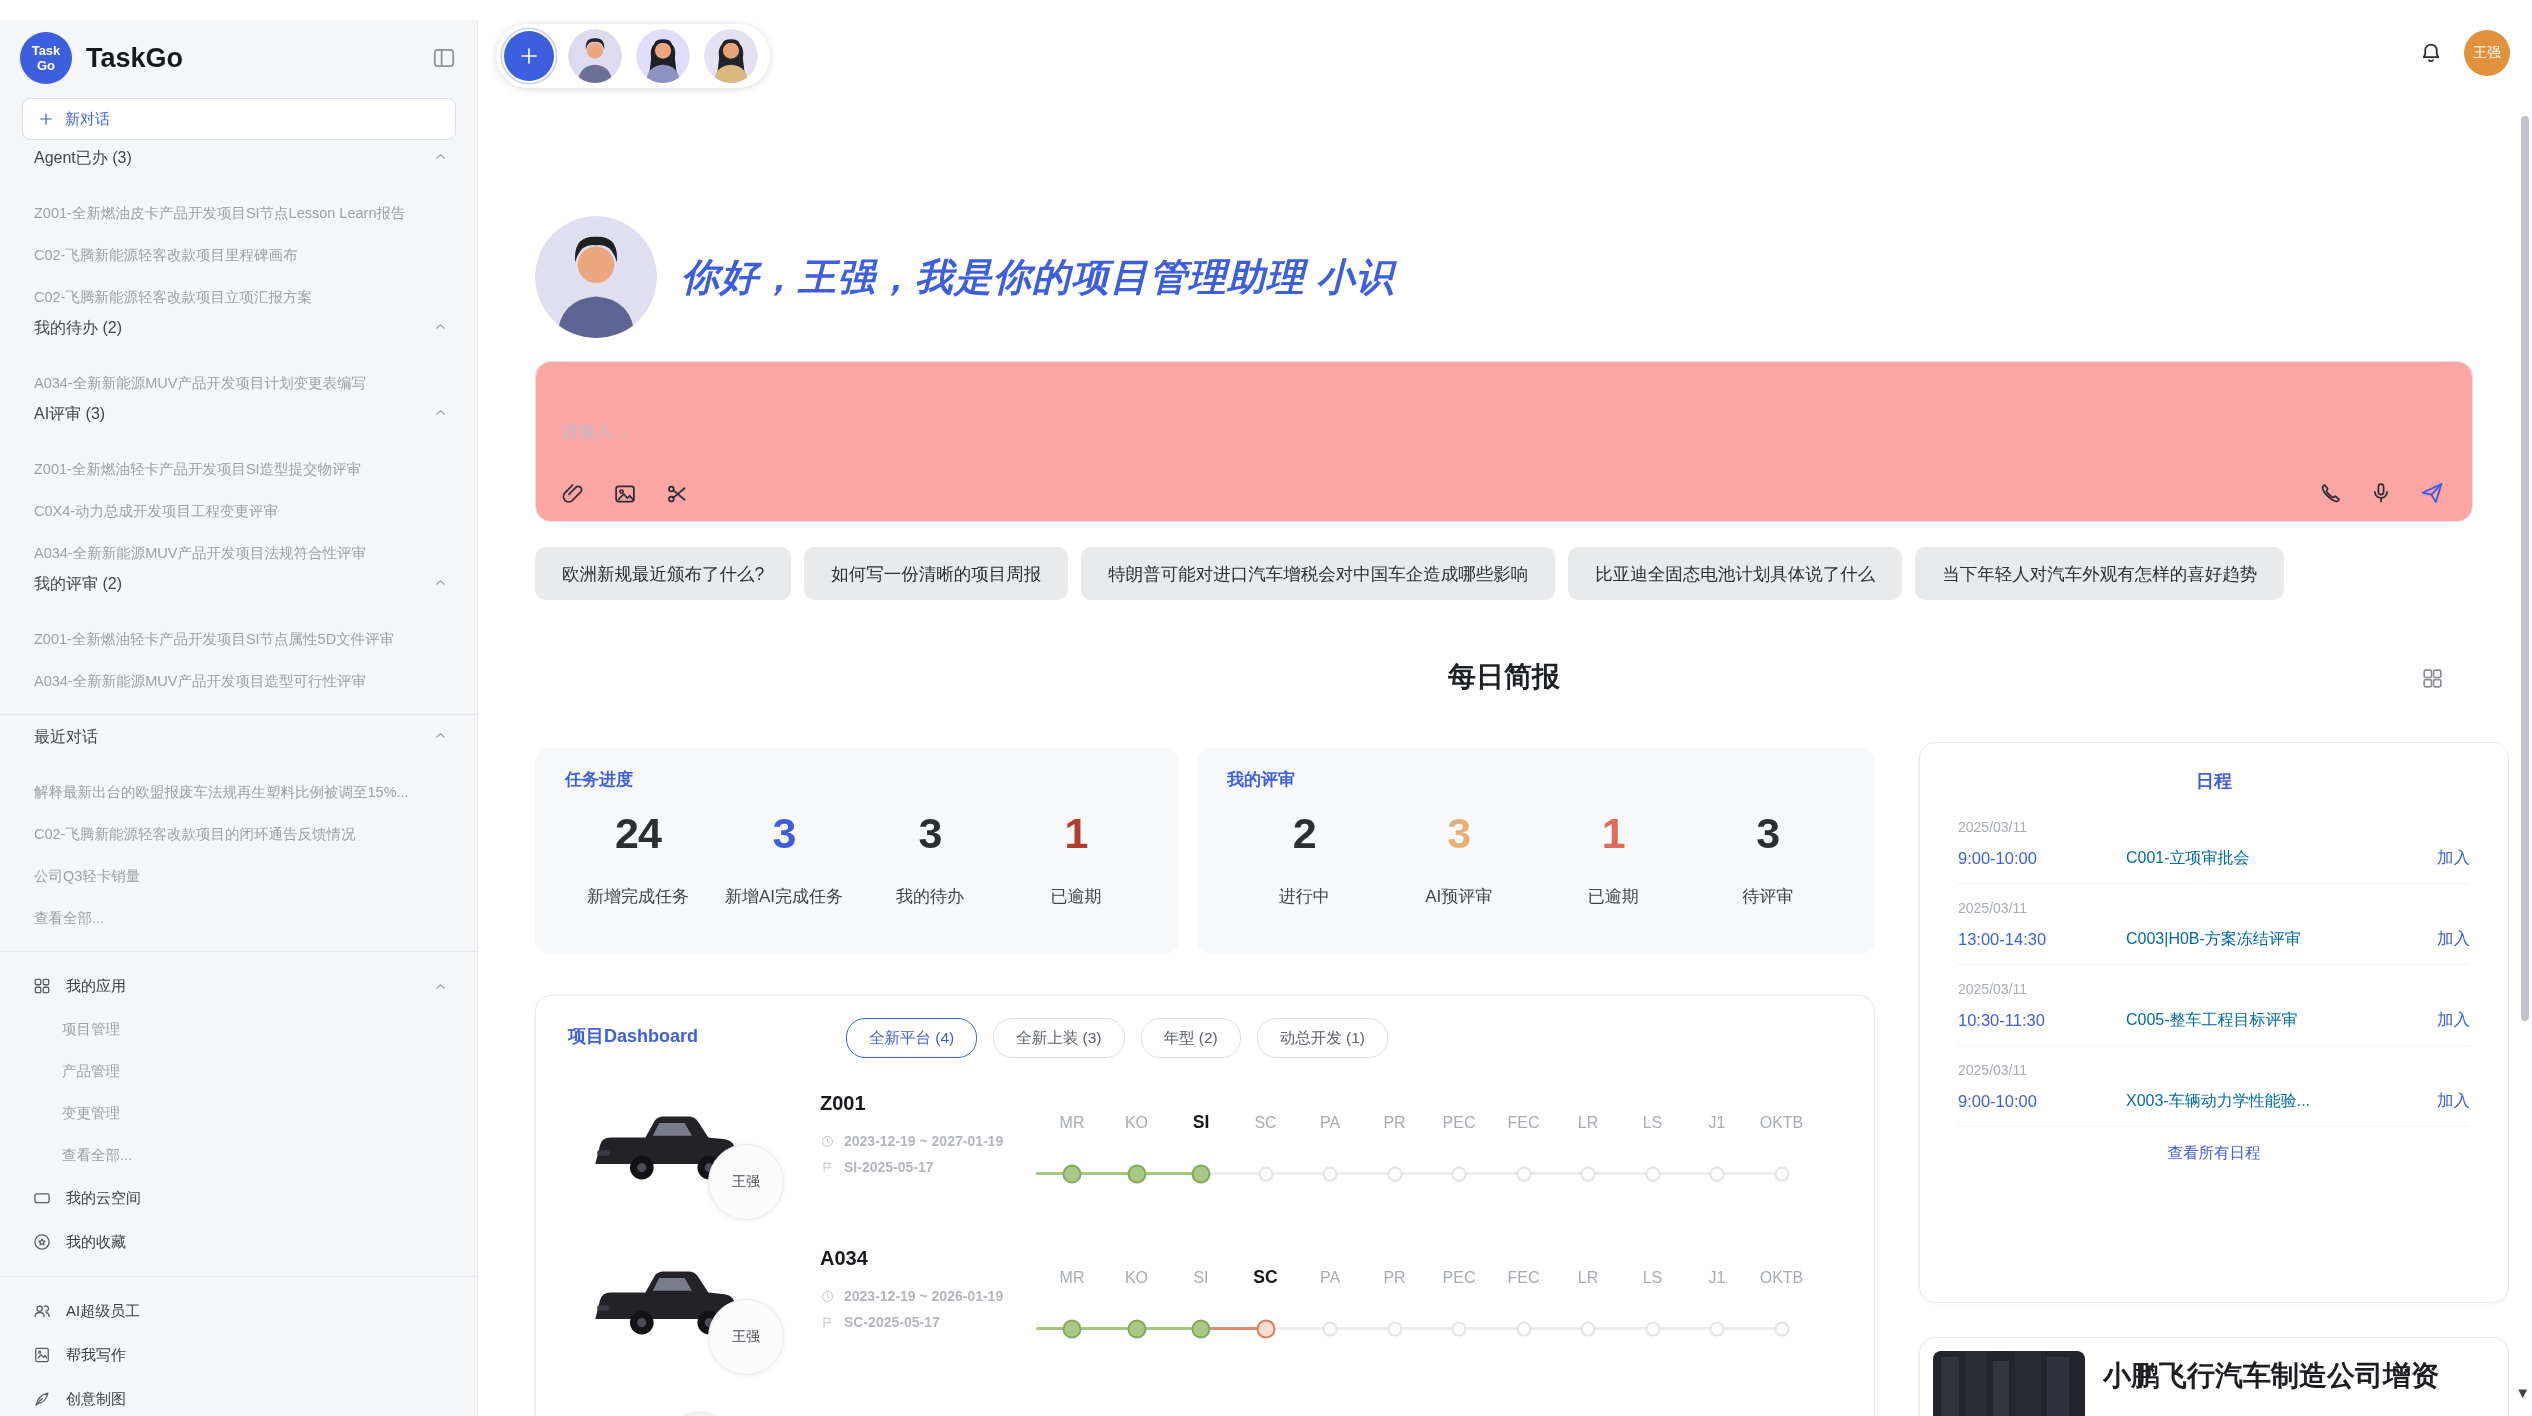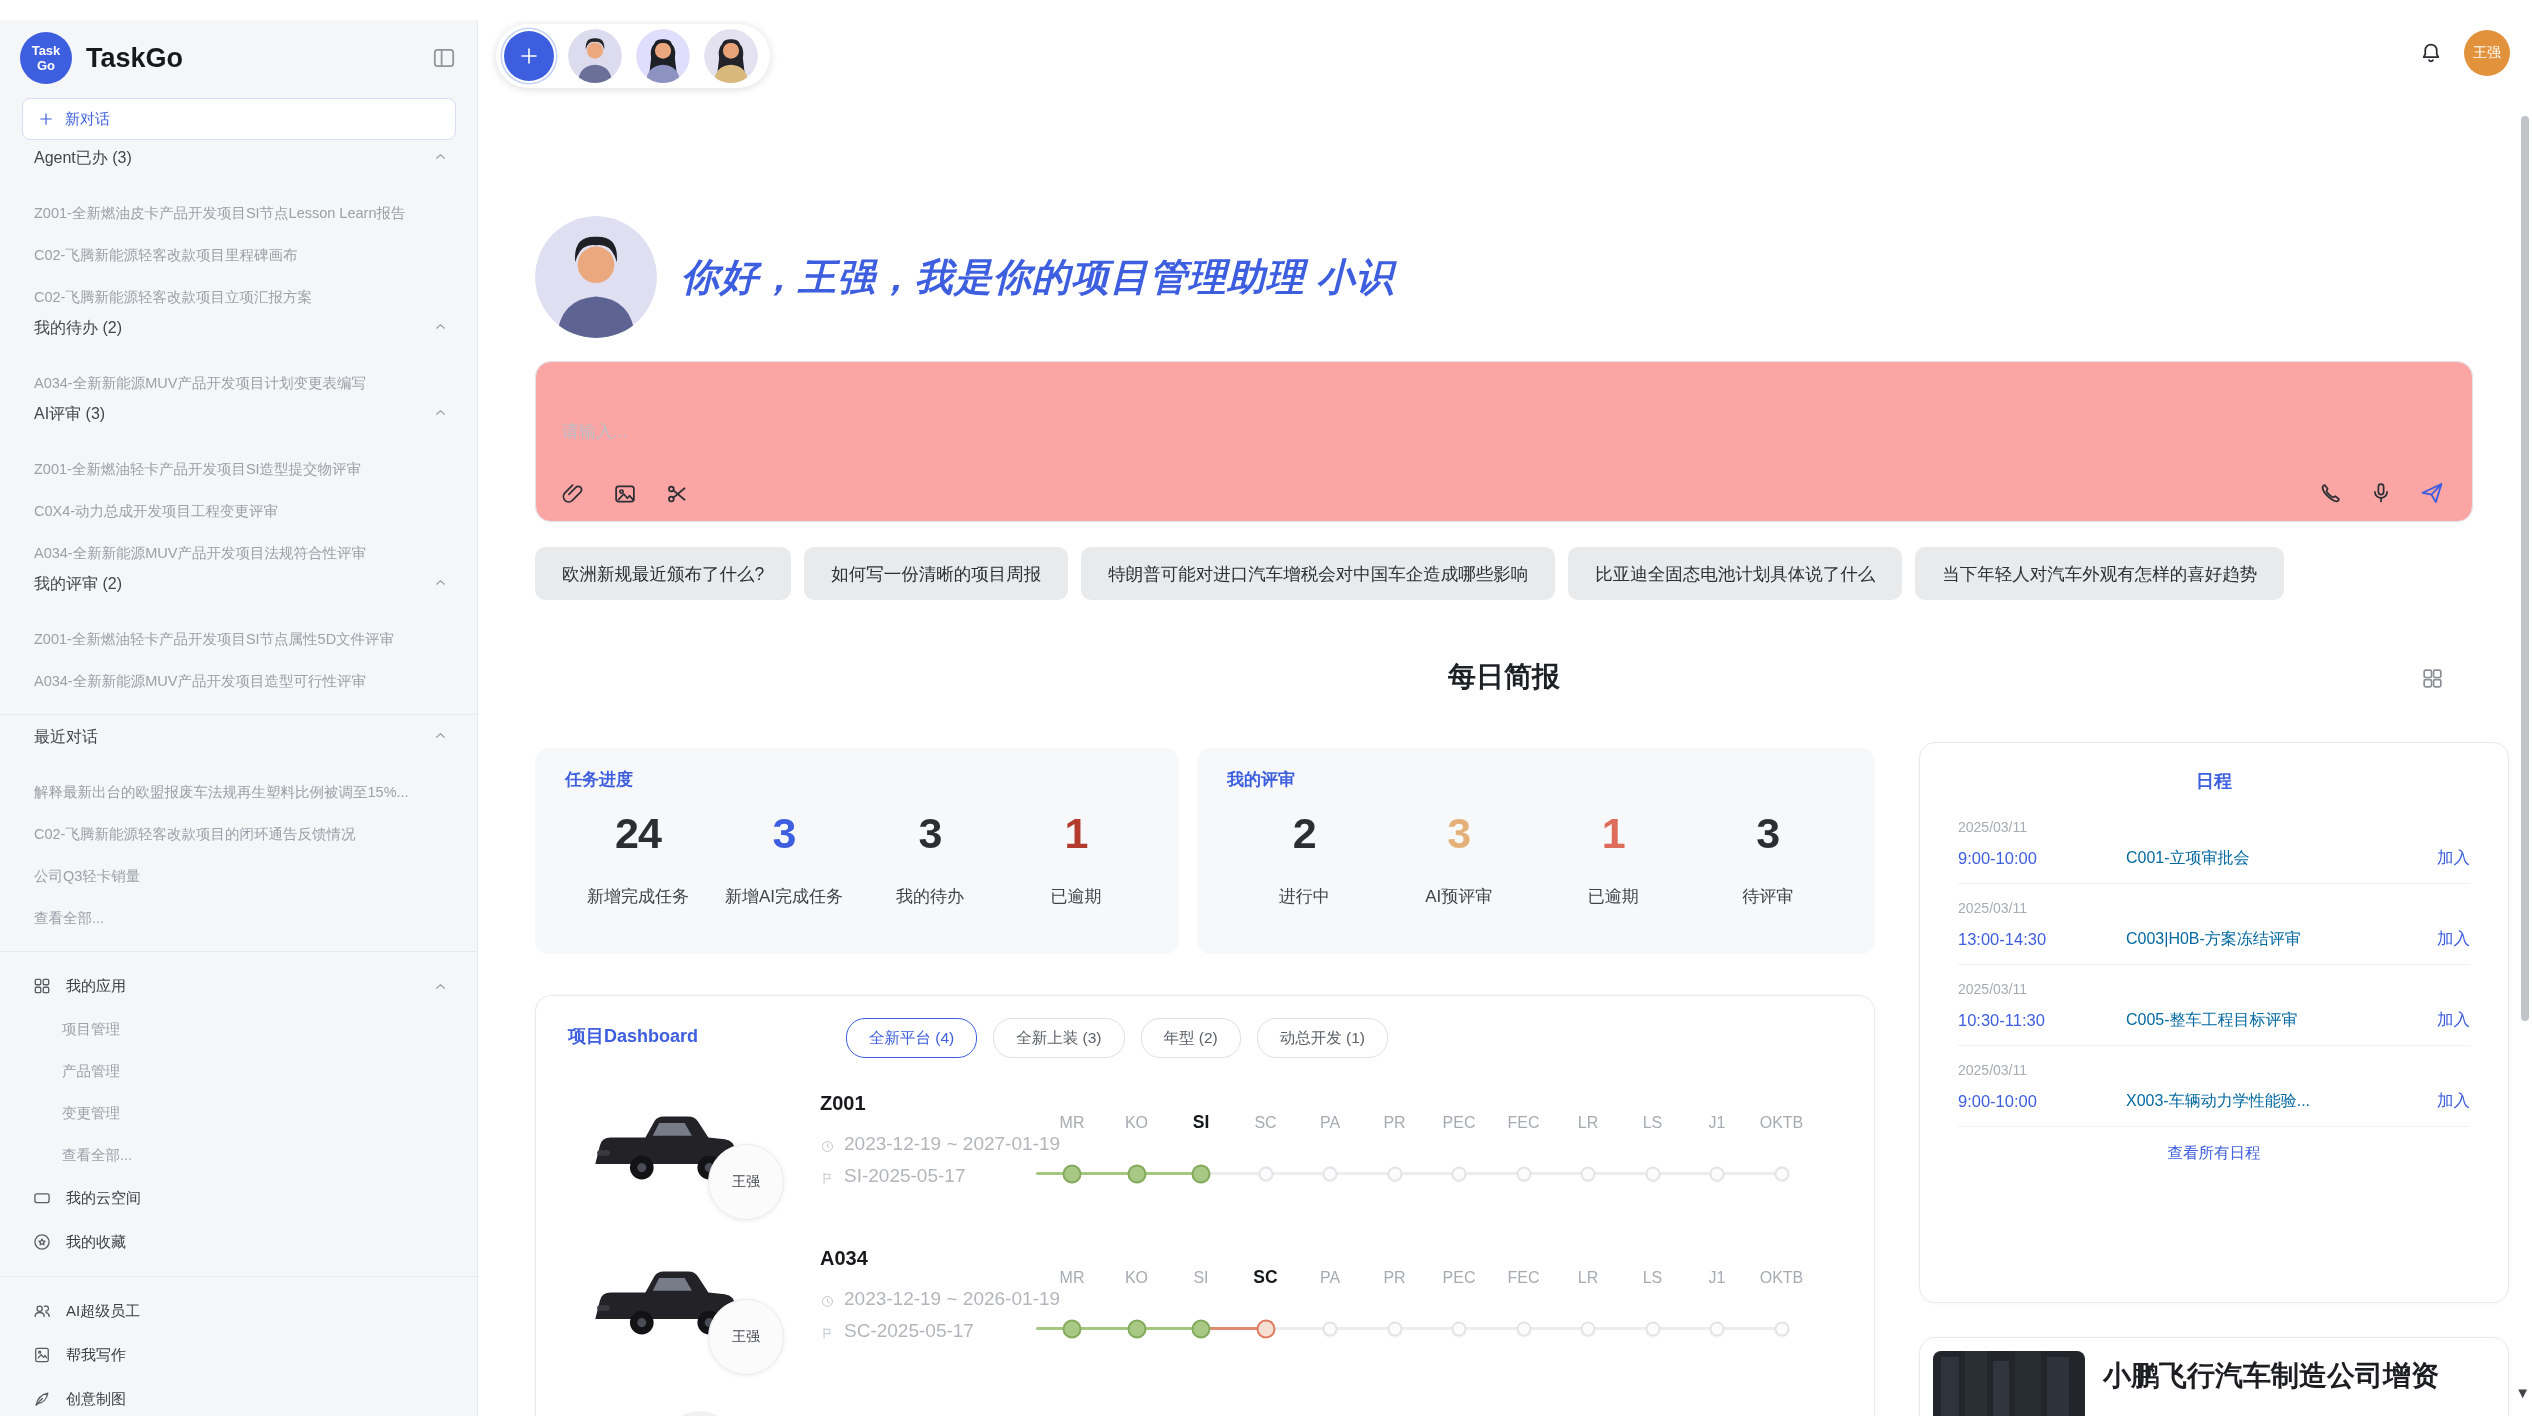--- a/index.html
+++ b/index.html
@@ -74,21 +74,21 @@
   .dash-tabs{position:absolute;left:310px;top:0;display:flex;gap:16px;}
   .dash-tab{height:38px;border-radius:19px;border:1px solid #dfe0e3;background:#fff;display:flex;align-items:center;padding:0 22px;font-size:15.5px;color:#5c6169;cursor:pointer;white-space:nowrap;}
   .dash-tab.active{border-color:#3d5ede;color:#3d5ede;}
   .proj-row{position:relative;height:155px;}
   .proj-row.first{margin-top:22px;}
   .truck{position:absolute;left:52px;top:18px;width:155px;height:100px;}
   .truck svg{width:100%;height:100%;}
   .owner-badge{position:absolute;left:172px;top:64px;width:74px;height:74px;border-radius:50%;background:#fbfbfc;border:1px solid #ececee;box-shadow:0 1px 5px rgba(0,0,0,.08);display:flex;align-items:center;justify-content:center;font-size:14px;color:#3b3f45;}
   .proj-info{position:absolute;left:284px;top:12px;}
   .proj-code{font-size:20px;font-weight:700;color:#17191c;}
-  .proj-meta{display:flex;align-items:center;gap:9px;margin-top:18px;font-size:19px;color:#b2b6bc;}
+  .proj-meta{display:flex;align-items:center;gap:9px;margin-top:18px;font-size:14px;color:#b2b6bc;font-weight:bold;}
   .proj-meta + .proj-meta{margin-top:10px;}
   .proj-meta .ico{width:15px;height:15px;color:#c3c7cc;}
   .ms-row{position:absolute;left:500px;top:8px;width:790px;height:120px;}
   .ms-seg{position:absolute;top:84px;height:3px;border-radius:2px;}
   .seg-green{background:#a4c67f;} .seg-gray{background:#ededef;} .seg-red{background:#e08a70;}
   .ms-label{position:absolute;top:26px;width:64px;text-align:center;font-size:16px;color:#a6abb2;}
   .ms-label.current{color:#15181b;font-weight:700;font-size:17.5px;top:24px;}
   .ms-dot{position:absolute;top:86px;transform:translate(-50%,-50%);border-radius:50%;box-sizing:border-box;cursor:pointer;}
   .dot-done{width:19px;height:19px;background:#a8c886;border:2px solid #84aa5c;}
   .dot-pending{width:15px;height:15px;background:#fcfcfd;border:2px solid #e3e4e7;box-shadow:0 1px 2px rgba(0,0,0,.05);}

